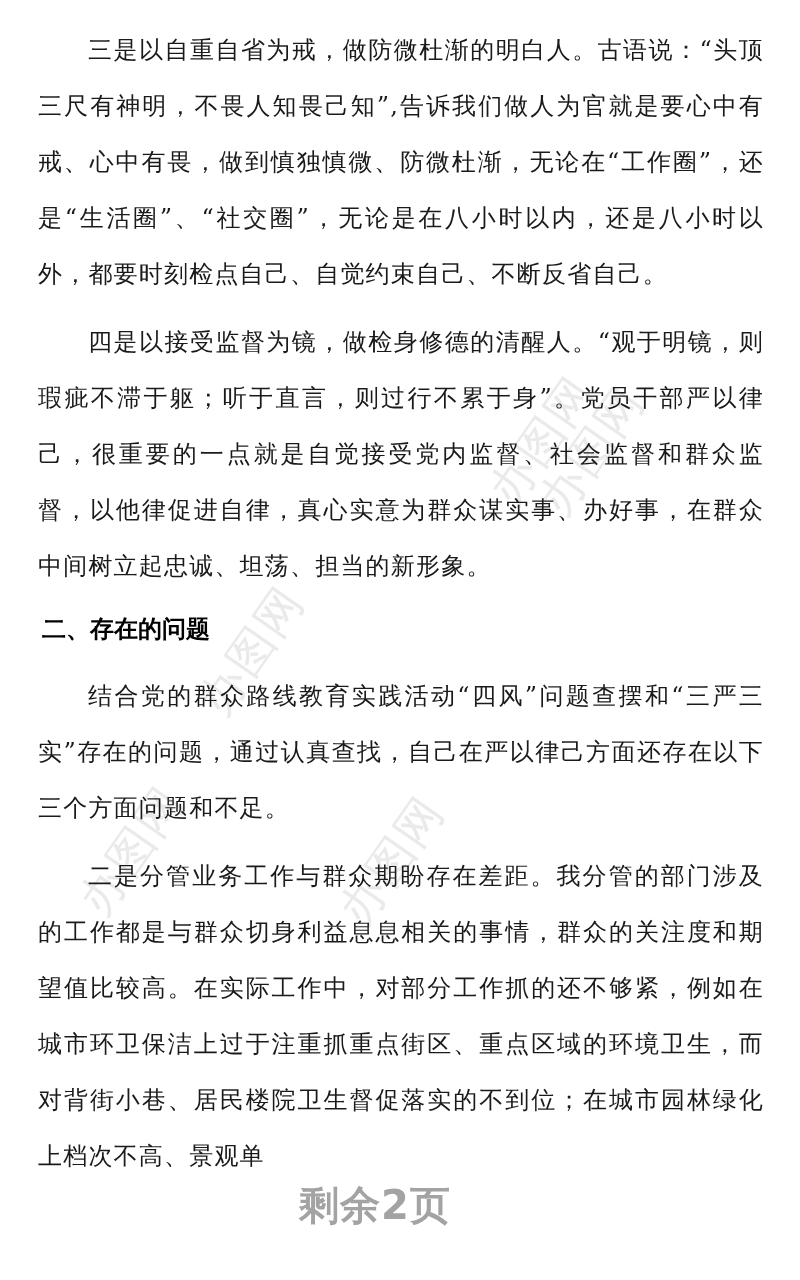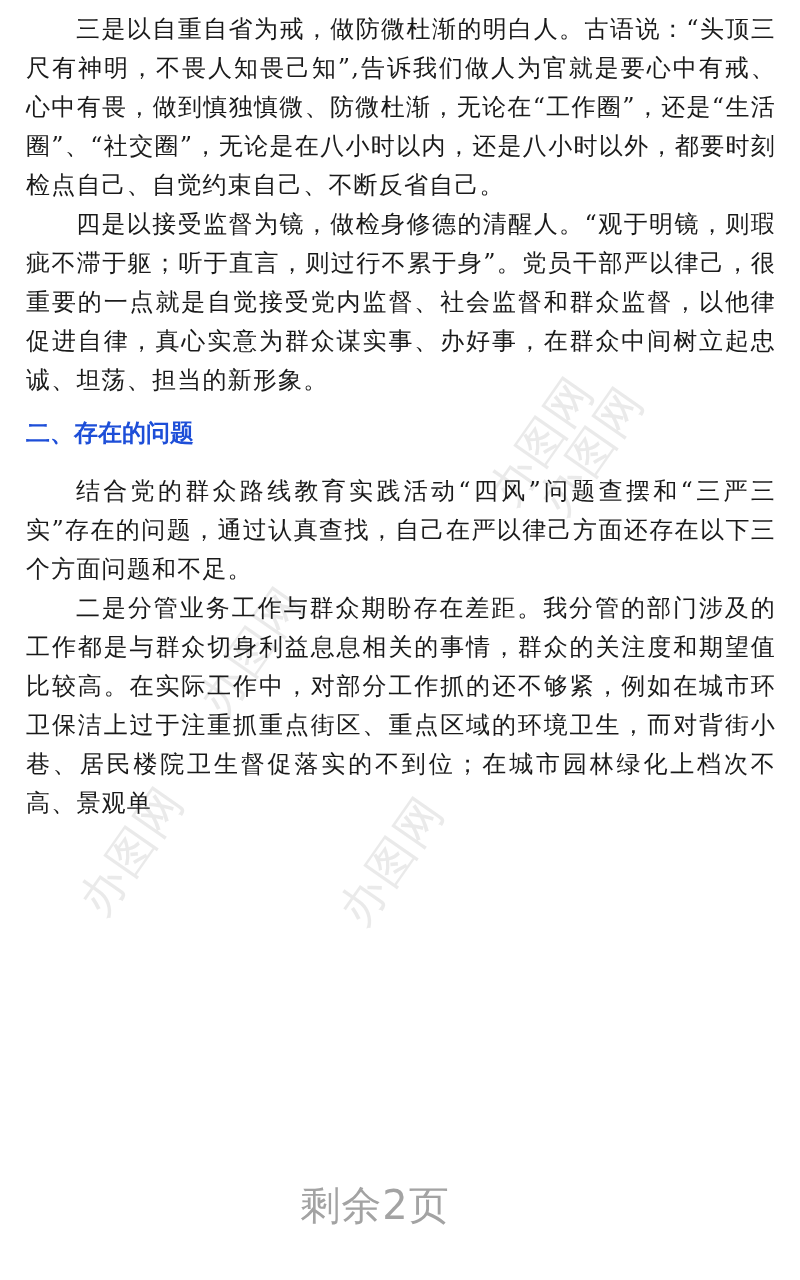--- a/index.html
+++ b/index.html
@@ -22,37 +22,37 @@
       width: 800px;
       height: 1280px;
     }
     .content {
       position: absolute;
       left: 26px;
       top: 10px;
       width: 750px;
     }
     .para {
-      margin: 0;
+      margin: 12px;
       font-size: 24px;
-      line-height: 39px;
+      line-height: 56px;
       letter-spacing: 1.2px;
       text-align: justify;
       text-indent: 50px;
       font-weight: normal;
     }
     .heading {
-      margin: 0;
+      margin: 16px;
       font-family: "DejaVu Sans", "Liberation Sans", sans-serif;
       font-weight: bold;
       font-size: 24px;
       line-height: 46px;
       margin-top: 10px;
       margin-bottom: 16px;
-      color: #1d4ed8;
+      color: #000000;
     }
     .watermark {
       position: absolute;
       font-family: "DejaVu Sans", "Liberation Sans", sans-serif;
       font-size: 46px;
       color: rgba(180,180,180,0.28);
       transform: rotate(-55deg);
       transform-origin: center;
       pointer-events: none;
       letter-spacing: 2px;
@@ -61,21 +61,21 @@
     .footer-banner {
       position: absolute;
       left: 0;
       top: 1170px;
       width: 800px;
       height: 70px;
       display: flex;
       justify-content: center;
       align-items: center;
       font-family: "DejaVu Sans", "Liberation Sans", sans-serif;
-      font-weight: normal;
+      font-weight: bold;
       font-size: 40px;
       color: #a3a3a3;
       letter-spacing: 1px;
     }
     .footer-banner .gap {
       display: inline-block;
       width: 50px;
     }
   </style>
 </head>

